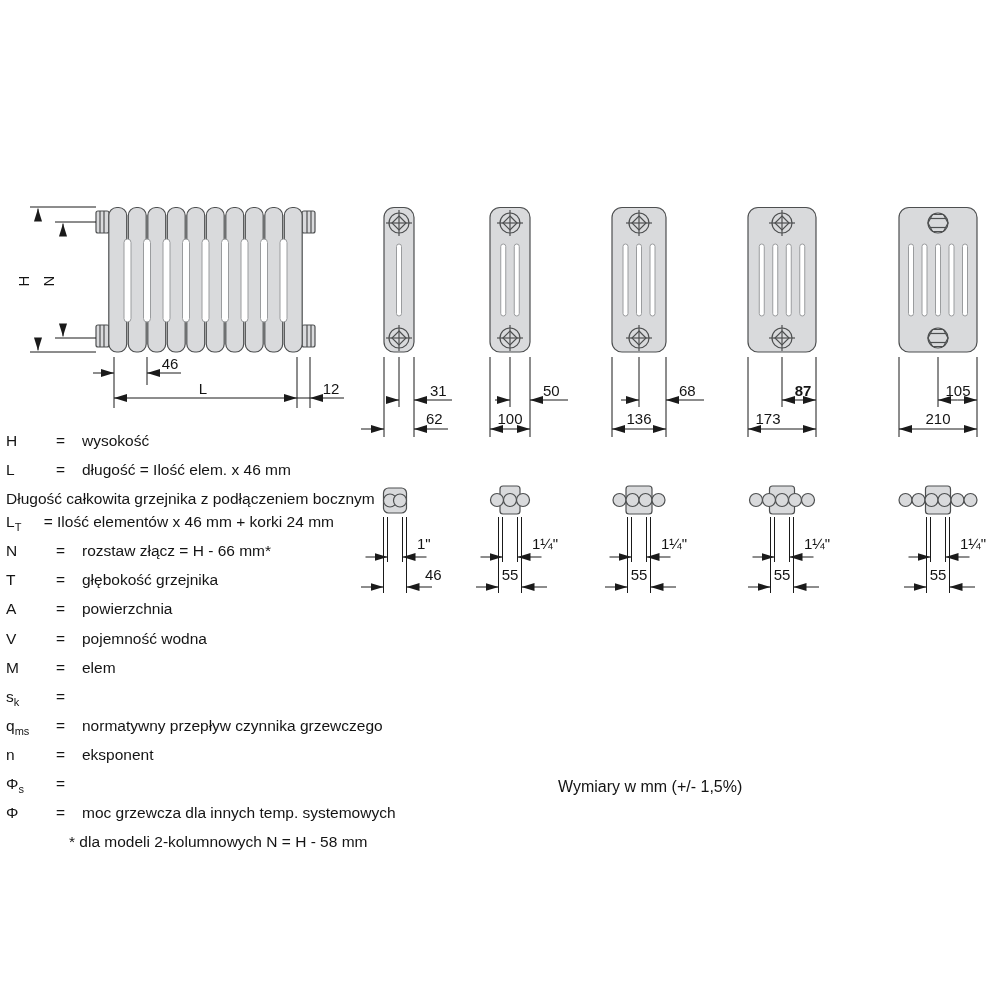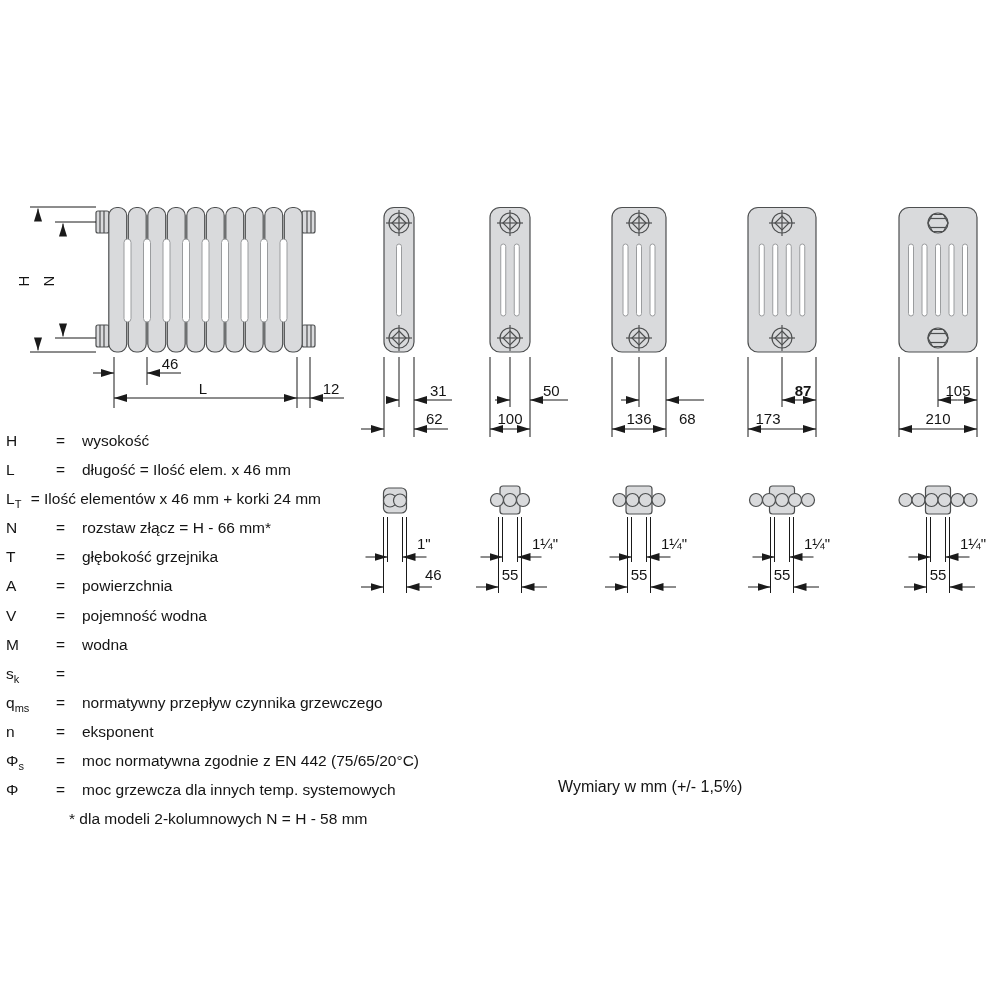--- a/index.html
+++ b/index.html
@@ -18,21 +18,21 @@
   svg .slot{fill:#fff;stroke:var(--slotstroke);stroke-width:1;}
   svg .dline{stroke:var(--line);stroke-width:1;fill:none;}
   .lbl{position:absolute;font-size:15px;white-space:nowrap;color:var(--text);}
   .c{text-align:center;}
   .rot{width:18px;height:18px;line-height:18px;text-align:center;transform:rotate(-90deg);}
   #legend{position:absolute;left:6px;top:429px;width:560px;font-size:15.5px;
           line-height:23px;color:var(--text);}
   .lrow{display:flex;}
   .sym{flex:0 0 50px;width:50px;}
   .eq{flex:0 0 26px;width:26px;}
-  .flow .txt2{margin-left:5px;}
+  .flow .txt2{margin-left:18px;}
   sub{font-size:11px;}
   .phi{font-family:Liberation Sans, sans-serif;}
   .ind{margin-left:63px;}
   .note{position:absolute;left:558px;top:778px;font-size:16px;white-space:nowrap;}
 </style>
 </head>
 <body>
 
 <svg width="1000" height="1000" viewBox="0 0 1000 1000">
   <defs>
@@ -293,21 +293,21 @@
 <span class="lbl rot" style="left:15px;top:272px;">H</span>
 <span class="lbl rot" style="left:40px;top:272px;">N</span>
 <span class="lbl c" style="left:150px;top:355px;width:40px;">46</span>
 <span class="lbl c" style="left:190px;top:380px;width:26px;">L</span>
 <span class="lbl c" style="left:316px;top:380px;width:30px;">12</span>
 
 <span class="lbl" style="left:430px;top:382px;">31</span>
 <span class="lbl" style="left:426px;top:410px;">62</span>
 <span class="lbl" style="left:543px;top:382px;">50</span>
 <span class="lbl c" style="left:488px;top:410px;width:44px;">100</span>
-<span class="lbl" style="left:679px;top:382px;margin-top:28px;">68</span>
+<span class="lbl" style="left:679px;top:382px;">68</span>
 <span class="lbl c" style="left:617px;top:410px;width:44px;">136</span>
 <span class="lbl c" style="left:785px;top:382px;width:36px;font-weight:bold;">87</span>
 <span class="lbl c" style="left:746px;top:410px;width:44px;">173</span>
 <span class="lbl c" style="left:936px;top:382px;width:44px;">105</span>
 <span class="lbl c" style="left:916px;top:410px;width:44px;">210</span>
 
 <span class="lbl" style="left:417px;top:535px;">1"</span>
 <span class="lbl" style="left:425px;top:566px;">46</span>
 <span class="lbl" style="left:532px;top:535px;">1¼"</span>
 <span class="lbl c" style="left:496px;top:566px;width:28px;">55</span>
@@ -323,20 +323,23 @@
     <span class="sym"><span>H</span><sub></sub></span>
     <span class="eq">=</span>
     <span class="txt">wysokość</span>
   </div>
   <div class="lrow">
     <span class="sym"><span>L</span><sub></sub></span>
     <span class="eq">=</span>
     <span class="txt">długość = Ilość elem. x 46 mm</span>
   </div>
   <div class="flow">
+    <span class="txt">Długość całkowita grzejnika z podłączeniem bocznym</span>
+  </div>
+  <div class="flow">
     <span><span>L</span><sub>T</sub></span>
     <span class="txt2">= Ilość elementów x 46 mm + korki 24 mm</span>
   </div>
   <div class="lrow">
     <span class="sym"><span>N</span><sub></sub></span>
     <span class="eq">=</span>
     <span class="txt">rozstaw złącz = H - 66 mm*</span>
   </div>
   <div class="lrow">
     <span class="sym"><span>T</span><sub></sub></span>
@@ -349,40 +352,39 @@
     <span class="txt">powierzchnia</span>
   </div>
   <div class="lrow">
     <span class="sym"><span>V</span><sub></sub></span>
     <span class="eq">=</span>
     <span class="txt">pojemność wodna</span>
   </div>
   <div class="lrow">
     <span class="sym"><span>M</span><sub></sub></span>
     <span class="eq">=</span>
-    <span class="txt">wodna</span>
+    <span class="txt">elem</span>
   </div>
   <div class="lrow">
     <span class="sym"><span>s</span><sub>k</sub></span>
     <span class="eq">=</span>
   </div>
   <div class="lrow">
     <span class="sym"><span>q</span><sub>ms</sub></span>
     <span class="eq">=</span>
     <span class="txt">normatywny przepływ czynnika grzewczego</span>
   </div>
   <div class="lrow">
     <span class="sym"><span>n</span><sub></sub></span>
     <span class="eq">=</span>
     <span class="txt">eksponent</span>
   </div>
   <div class="lrow">
     <span class="sym phi"><span>Φ</span><sub>s</sub></span>
     <span class="eq">=</span>
-    <span class="txt">moc normatywna zgodnie z EN 442 (75/65/20°C)</span>
   </div>
   <div class="lrow">
     <span class="sym phi"><span>Φ</span><sub></sub></span>
     <span class="eq">=</span>
     <span class="txt">moc grzewcza dla innych temp. systemowych</span>
   </div>
   <div class="flow ind">
     <span class="txt">* dla modeli 2-kolumnowych N = H - 58 mm</span>
   </div>
 </div>

